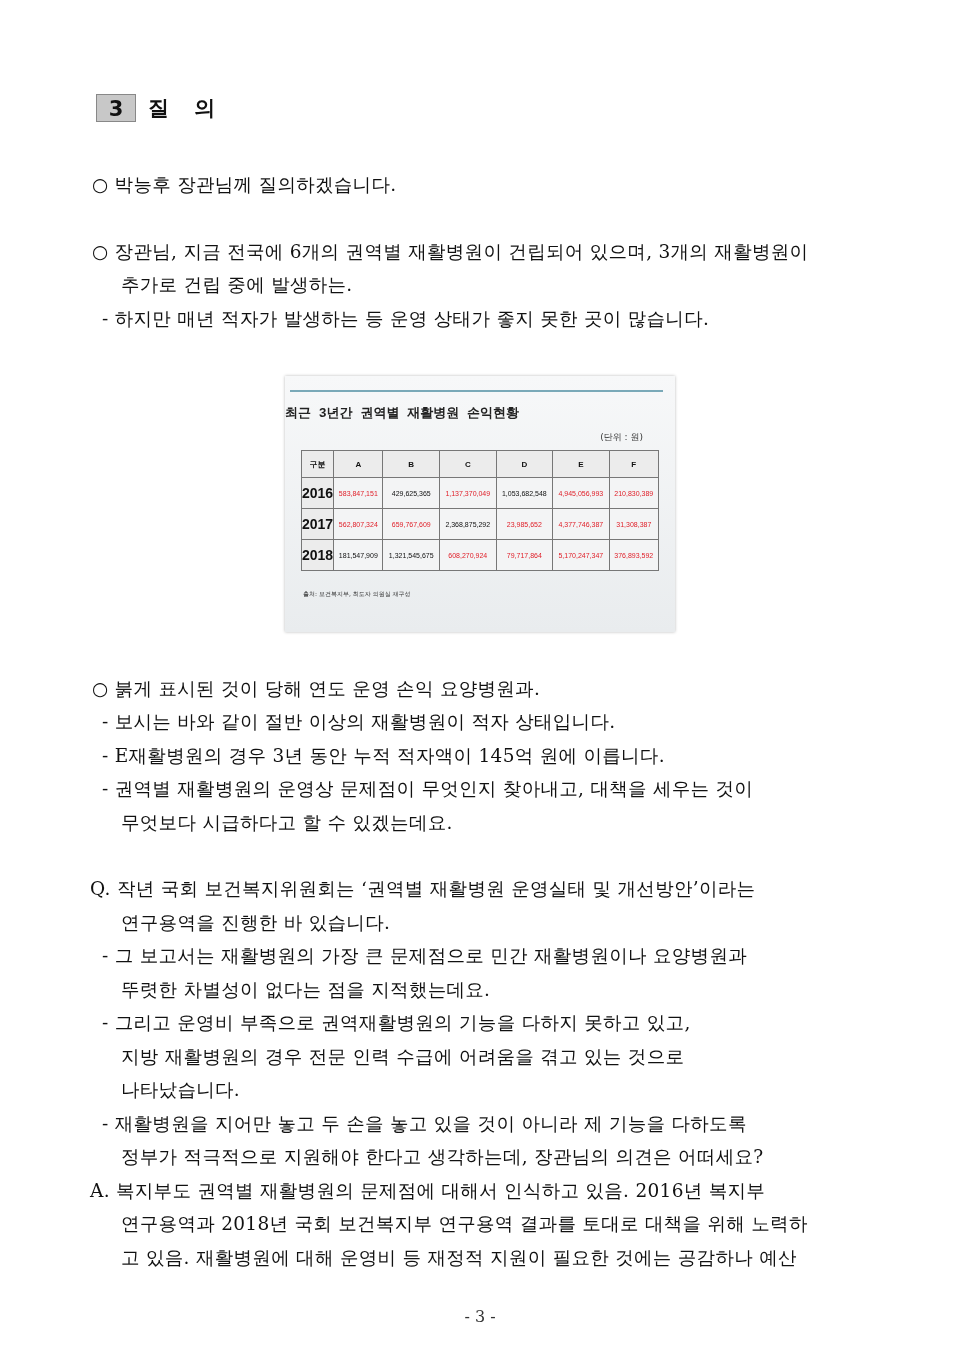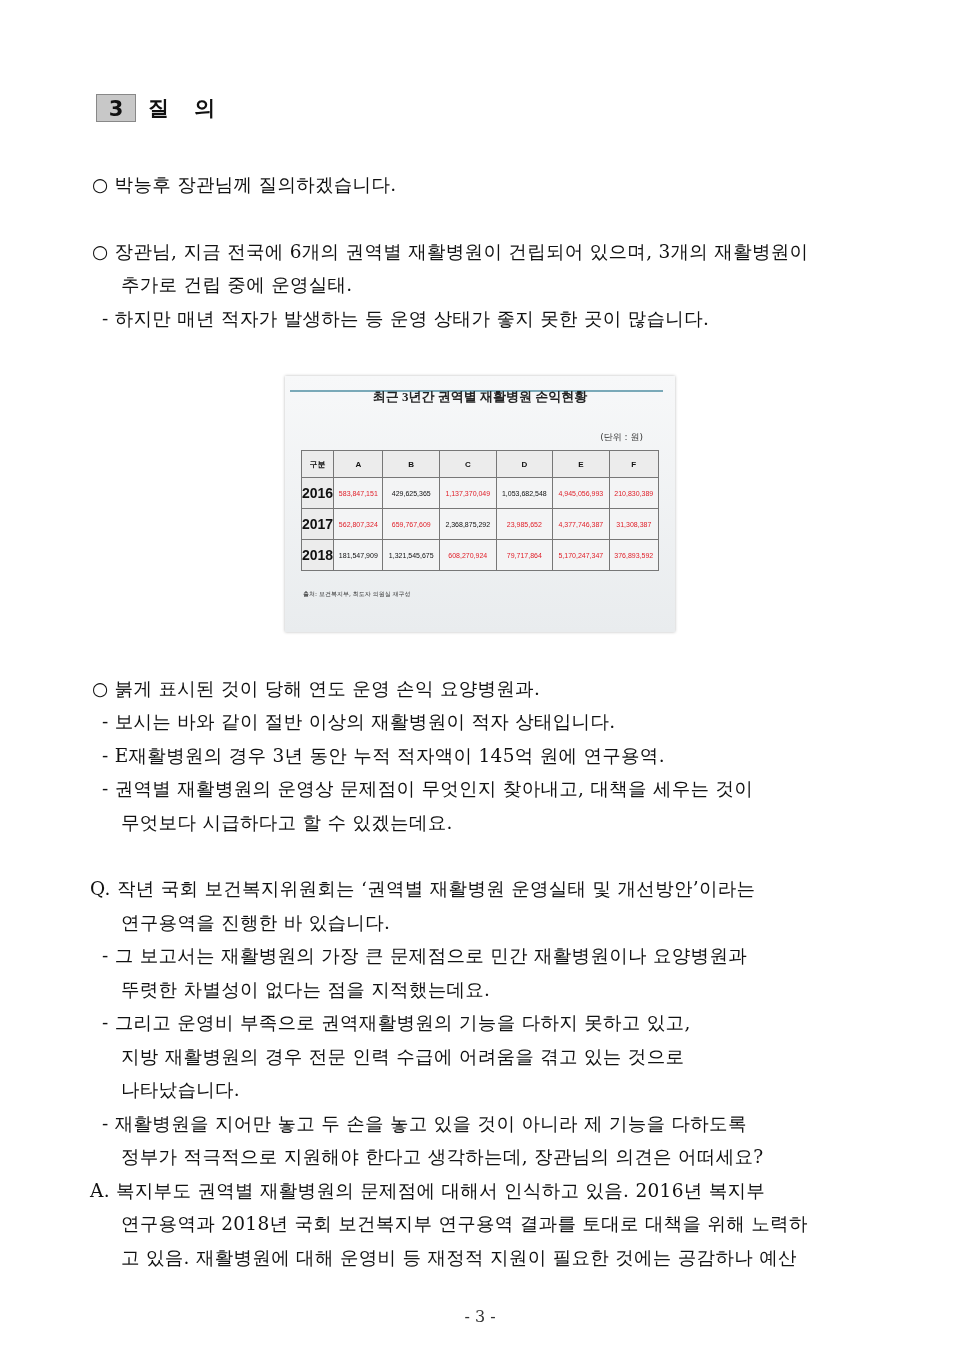--- a/index.html
+++ b/index.html
@@ -9,22 +9,22 @@
   .sec-num { width: 40px; height: 28px; background: #c8c8c8; border: 1px solid #888;
              font-family: "DejaVu Sans", "Liberation Sans", sans-serif; font-weight: bold;
              font-size: 21px; text-align: center; line-height: 28px; box-sizing: border-box; }
   .sec-title { margin-left: 12px; font-family: "DejaVu Sans", "Liberation Sans", sans-serif;
                font-weight: bold; font-size: 21px; letter-spacing: 9px; }
   .line { position: absolute; font-size: 18.5px; line-height: 24px; white-space: nowrap; letter-spacing: 0.3px; }
   .figure { position: absolute; left: 285px; top: 376px; width: 390px; height: 256px;
             background: linear-gradient(180deg, #f7f8f9 0%, #e9ecee 100%);
             box-shadow: 0 0 3px #bbb; }
   .fig-rule { position: absolute; left: 5px; right: 12px; top: 14px; height: 2px; background: #7aa9b8; }
-  .fig-title { position: absolute; left: 0; right: 0; top: 12px; text-align: center;
-               font-family: Liberation Serif, serif; font-weight: bold; font-size: 13px; color: #222; }
+  .fig-title { position: absolute; left: 0; right: 0; top: 28px; text-align: left;
+               font-family: Liberation Mono, monospace; font-weight: bold; font-size: 13px; color: #222; }
   .fig-unit { position: absolute; right: 32px; top: 55px; font-family: "DejaVu Sans", "Liberation Sans", sans-serif; font-size: 9px; color: #333; }
   table.fig-table { position: absolute; left: 16px; top: 74px; width: 358px; border-collapse: collapse;
                     font-family: "Liberation Sans", "DejaVu Sans", sans-serif; font-size: 7px; }
   .fig-table th, .fig-table td { border: 1px solid #777; text-align: center; height: 30px; padding: 0; background: #f3f4f5; }
   .fig-table th { height: 26px; font-weight: bold; font-size: 8px; background: #ececec; }
   .fig-table td.year { font-weight: bold; font-size: 14px; background: #ececec; width: 30px; }
   .fig-table td.red { color: #e0202a; }
   .fig-source { position: absolute; left: 18px; top: 214px; font-family: "DejaVu Sans", "Liberation Sans", sans-serif; font-size: 6px; color: #333; }
   .page-num { position: absolute; left: 0; right: 0; top: 1307px; text-align: center; font-size: 16px; color: #333; }
 </style>
@@ -32,25 +32,25 @@
 <body>
 
 <div class="sec-head">
   <div class="sec-num">3</div>
   <div class="sec-title">질 의</div>
 </div>
 
 <div id="paras">
     <div class="line" style="top: 173px; left: 92px;">○ 박능후 장관님께 질의하겠습니다.</div>
     <div class="line" style="top: 240px; left: 92px;">○ 장관님, 지금 전국에 6개의 권역별 재활병원이 건립되어 있으며, 3개의 재활병원이</div>
-    <div class="line" style="top: 273px; left: 121px;">추가로 건립 중에 운영실태.</div>
+    <div class="line" style="top: 273px; left: 121px;">추가로 건립 중에 발생하는.</div>
     <div class="line" style="top: 307px; left: 102px;">- 하지만 매년 적자가 발생하는 등 운영 상태가 좋지 못한 곳이 많습니다.</div>
     <div class="line" style="top: 677px; left: 92px;">○ 붉게 표시된 것이 당해 연도 운영 손익 요양병원과.</div>
     <div class="line" style="top: 710px; left: 102px;">- 보시는 바와 같이 절반 이상의 재활병원이 적자 상태입니다.</div>
-    <div class="line" style="top: 744px; left: 102px;">- E재활병원의 경우 3년 동안 누적 적자액이 145억 원에 연구용역.</div>
+    <div class="line" style="top: 744px; left: 102px;">- E재활병원의 경우 3년 동안 누적 적자액이 145억 원에 이릅니다.</div>
     <div class="line" style="top: 777px; left: 102px;">- 권역별 재활병원의 운영상 문제점이 무엇인지 찾아내고, 대책을 세우는 것이</div>
     <div class="line" style="top: 811px; left: 121px;">무엇보다 시급하다고 할 수 있겠는데요.</div>
     <div class="line" style="top: 877px; left: 90px;">Q. 작년 국회 보건복지위원회는 ‘권역별 재활병원 운영실태 및 개선방안’이라는</div>
     <div class="line" style="top: 911px; left: 121px;">연구용역을 진행한 바 있습니다.</div>
     <div class="line" style="top: 944px; left: 102px;">- 그 보고서는 재활병원의 가장 큰 문제점으로 민간 재활병원이나 요양병원과</div>
     <div class="line" style="top: 978px; left: 121px;">뚜렷한 차별성이 없다는 점을 지적했는데요.</div>
     <div class="line" style="top: 1011px; left: 102px;">- 그리고 운영비 부족으로 권역재활병원의 기능을 다하지 못하고 있고,</div>
     <div class="line" style="top: 1045px; left: 121px;">지방 재활병원의 경우 전문 인력 수급에 어려움을 겪고 있는 것으로</div>
     <div class="line" style="top: 1078px; left: 121px;">나타났습니다.</div>
     <div class="line" style="top: 1112px; left: 102px; text-align: center;">- 재활병원을 지어만 놓고 두 손을 놓고 있을 것이 아니라 제 기능을 다하도록</div>

